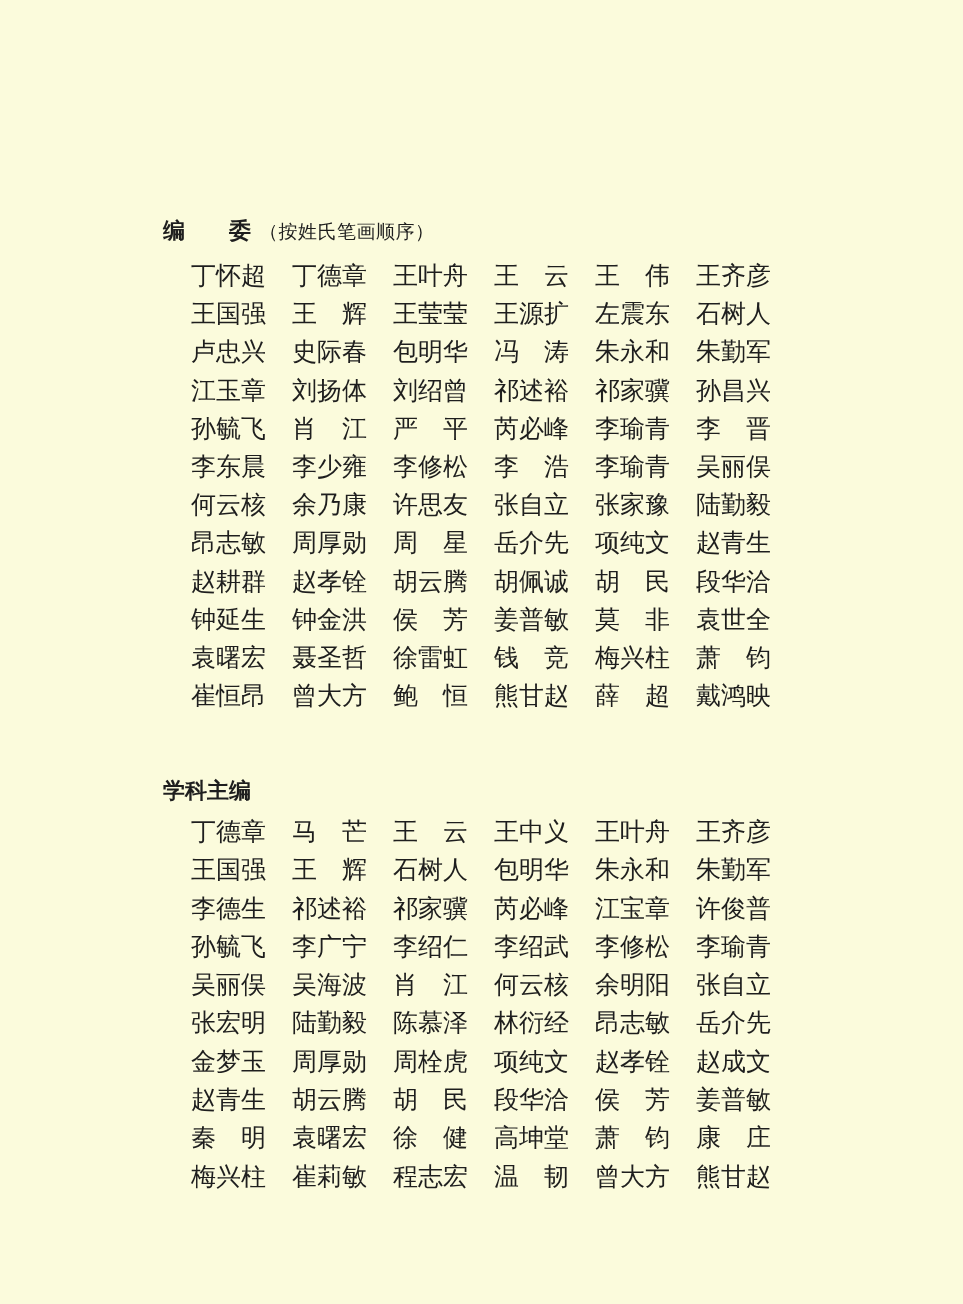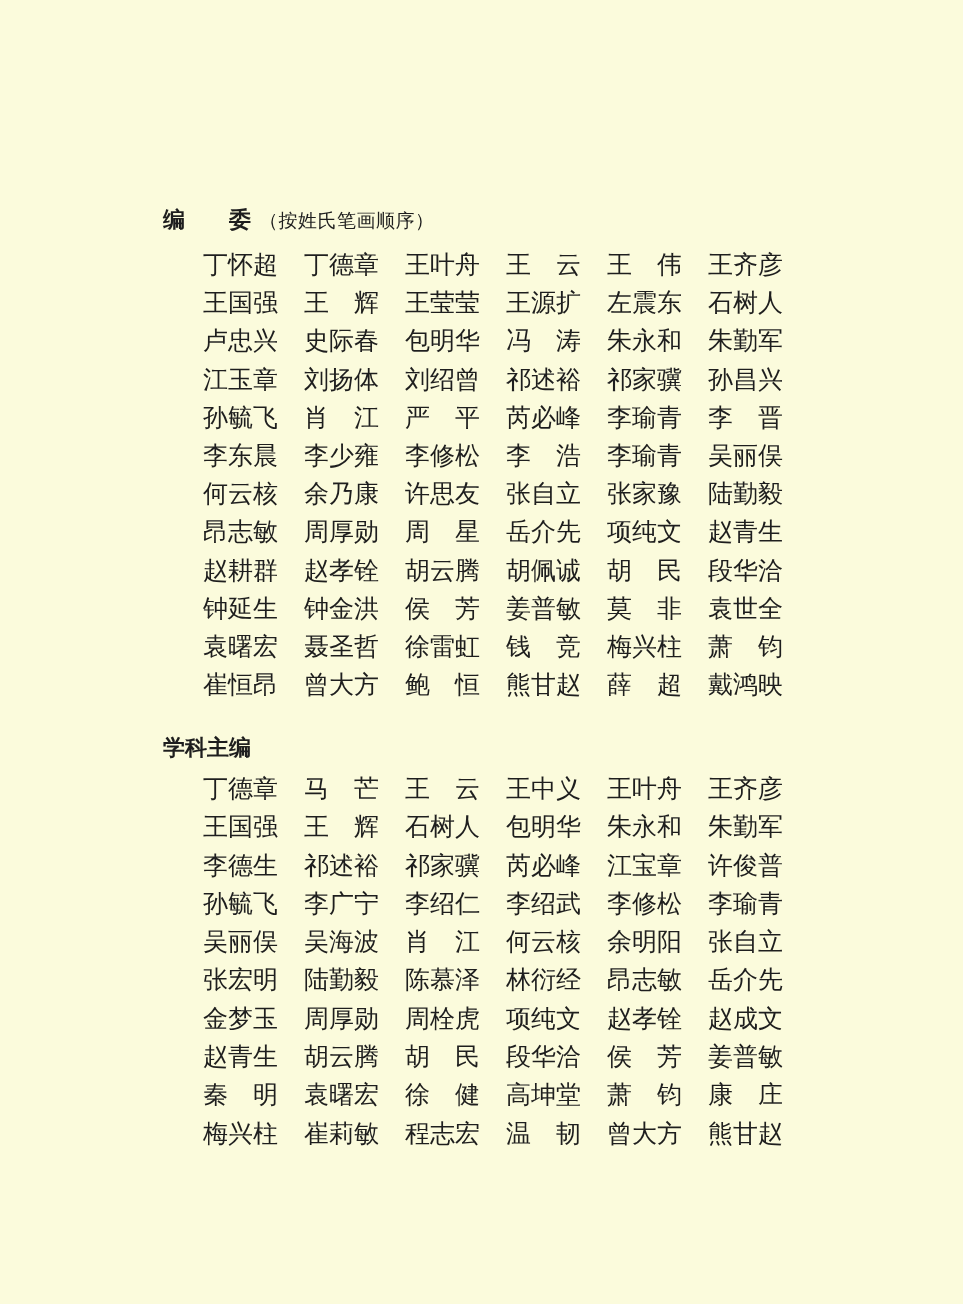--- a/index.html
+++ b/index.html
@@ -12,40 +12,40 @@
     position: relative;
     overflow: hidden;
     background: #FBFBDC; 
     font-family: "DejaVu Serif", "Liberation Serif", serif;
     color: #1E1E1E;
   }
   .block {
     position: absolute;
     left: 163px;
   }
-  #sec-0 { top: 206px; }
-  #sec-1 { top: 734px; }
+  #sec-0 { top: 217px; }
+  #sec-1 { top: 777px; }
   .header {
     margin: 0;
     display: flex;
     align-items: baseline;
     font-size: 22px;
     line-height: 26px;
     font-weight: 700;
     white-space: pre;
   }
   .header .note {
     font-size: 19px;
     font-weight: 400;
     margin-left: 8px;
     letter-spacing: 0.5px;
   }
   .header .note:empty { display: none; }
   .names {
-    margin-left: 40px; 
+    margin-left: 28px; 
   }
   #sec-0 .names { margin-top: 18px; }
   #sec-1 .names { margin-top: 15px; }
   .name-row {
     display: flex;
     gap: 26px;
     align-items: flex-start;
   }
   #sec-0 .name-row { height: 38.2px; }
   #sec-1 .name-row { height: 38.3px; }

